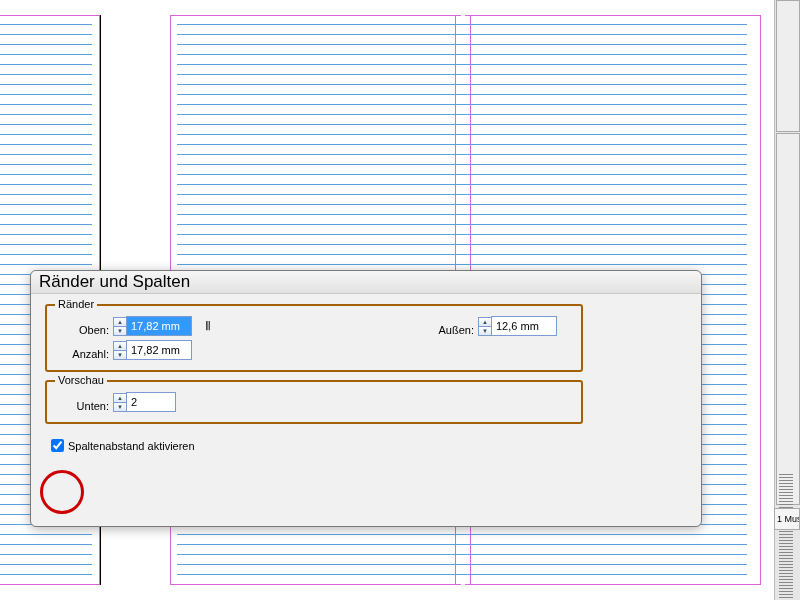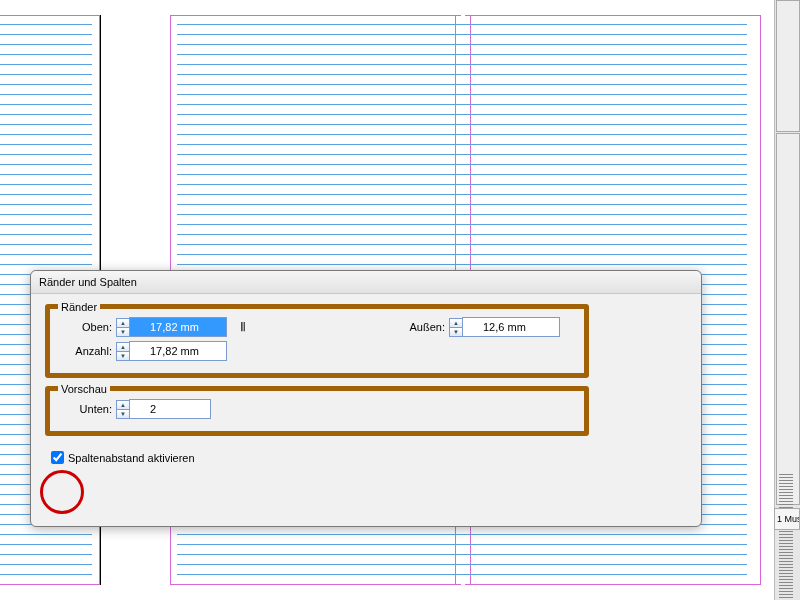--- a/index.html
+++ b/index.html
@@ -126,42 +126,42 @@
   border-radius: 6px;
   box-shadow: 0 2px 12px rgba(0,0,0,0.3);
 }
 .dialog-title {
   background: linear-gradient(#f6f6f6, #e2e2e2);
   border-bottom: 1px solid #c8c8c8;
   border-radius: 6px 6px 0 0;
   height: 22px;
   line-height: 22px;
   padding-left: 8px;
-  font-size: 11px;
+  font-size: 17px;
 }
 .dialog-body {
   padding: 10px 14px;
 }
 .fieldset {
-  border: 5px solid #a16207;
+  border: 2px solid #a16207;
   border-radius: 3px;
   margin-bottom: 8px;
   padding: 6px 12px 10px;
   position: relative;
 }
 .legend {
   position: absolute;
   top: -8px;
   left: 8px;
   background: #f1f1f1;
   padding: 0 3px;
 }
 .row {
   display: flex;
-  align-items: center;
+  align-items: flex-end;
   height: 24px;
 }
 .row-group {
   display: flex;
   justify-content: space-between;
 }
 .lblcol {
   width: 50px;
   text-align: right;
   margin-right: 4px;
@@ -185,21 +185,21 @@
   color: #355;
   padding: 0;
 }
 .spinbtn + .spinbtn { margin-top: -1px; }
 .spininput {
   font: 11px Tahoma, sans-serif;
   height: 18px;
   width: 56px;
   border: 1px solid #7b9bd1;
   margin-left: -1px;
-  padding: 0 20px;
+  padding: 0 4px;
   background: #fff;
 }
 .spininput.selected {
   background: #3399ff;
   color: #fff;
 }
 .linklcol {
   width: 20px;
   text-align: center;
   padding-left: 6px;

